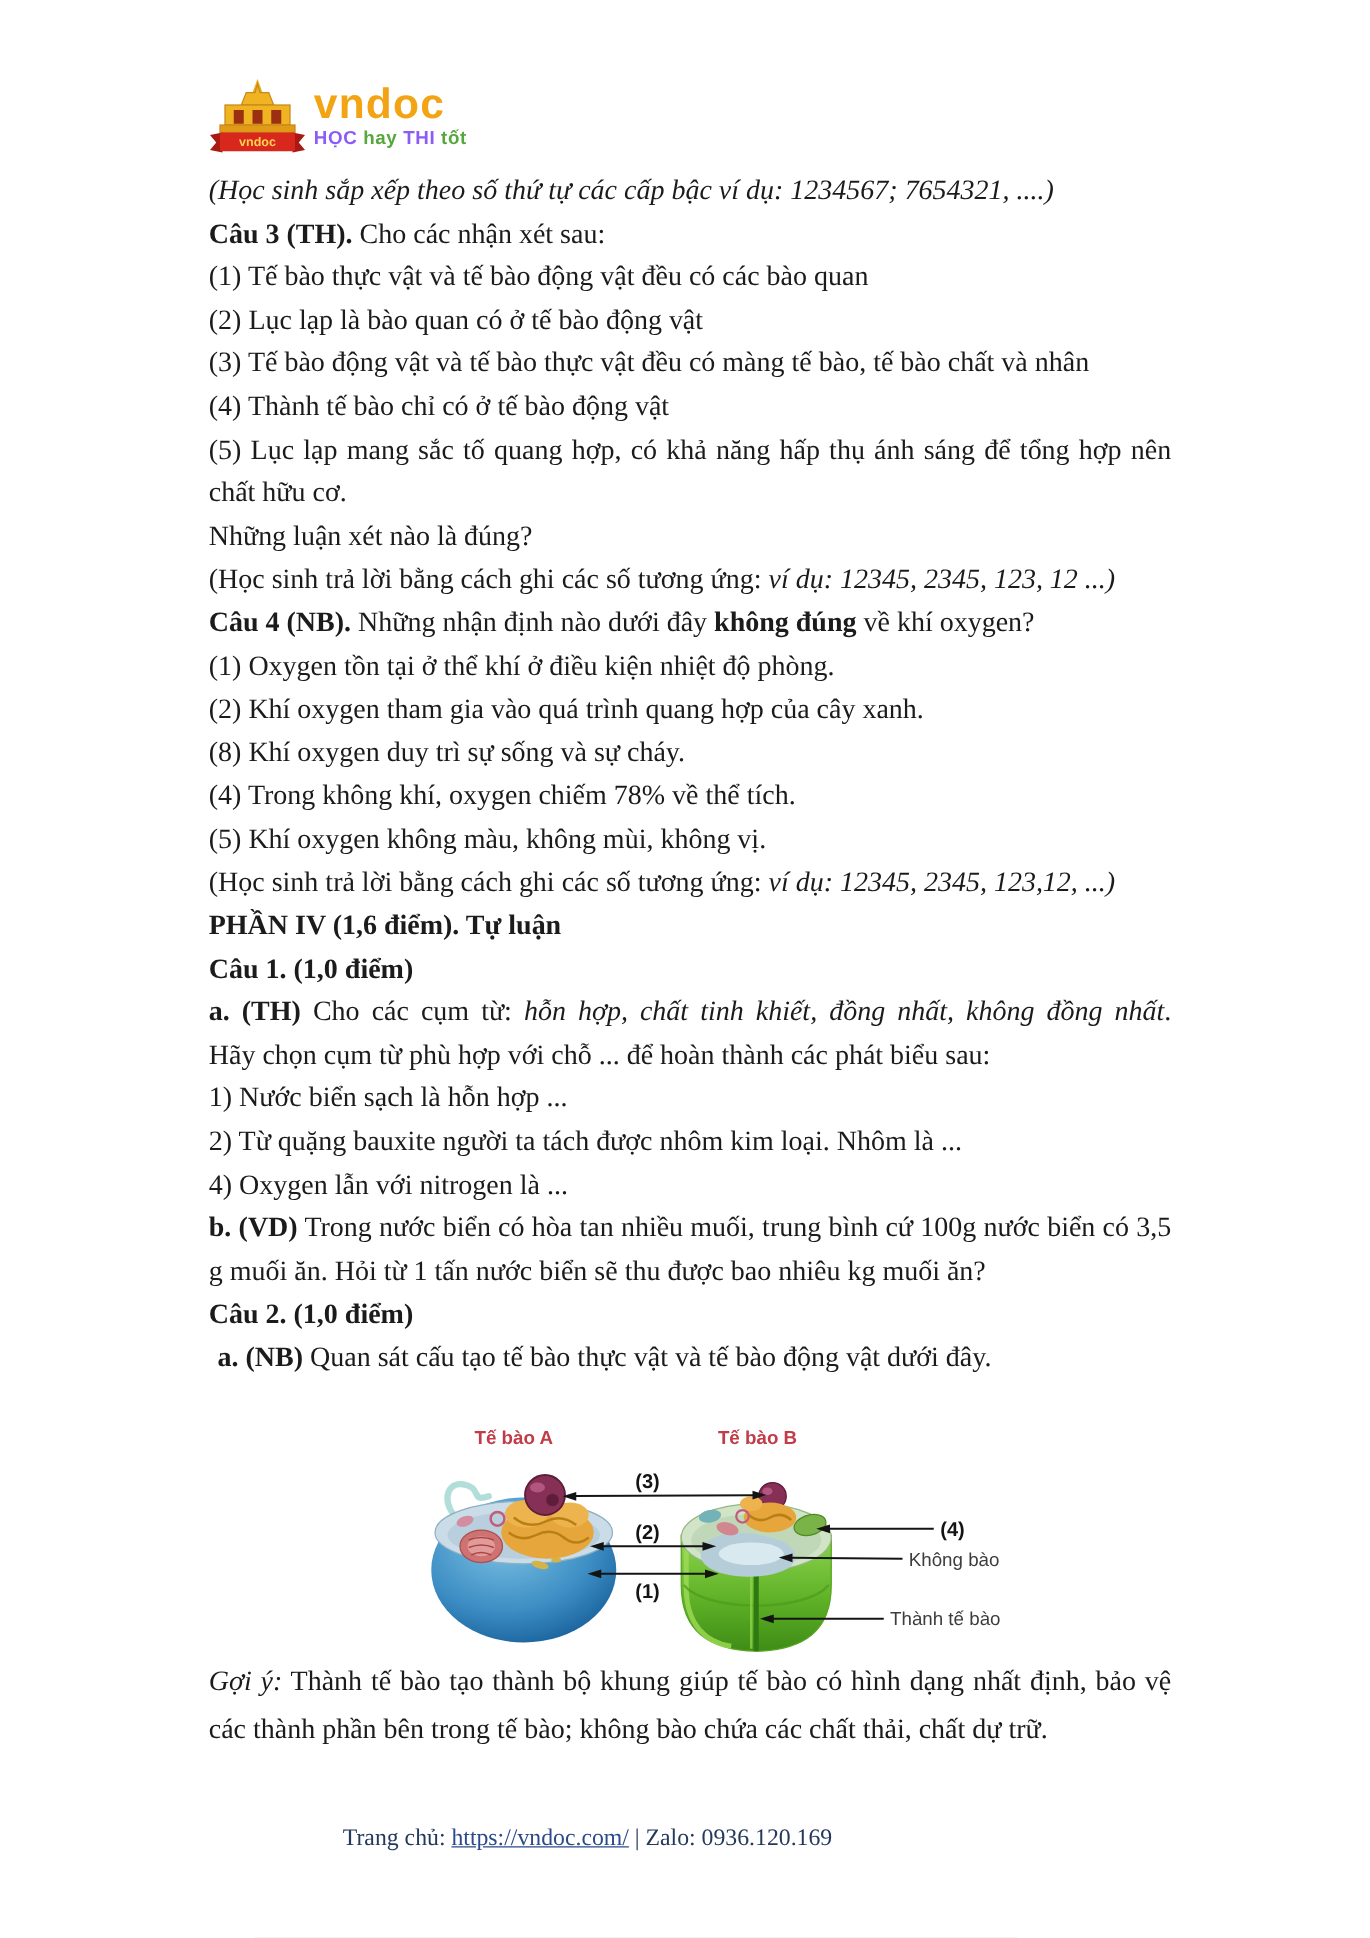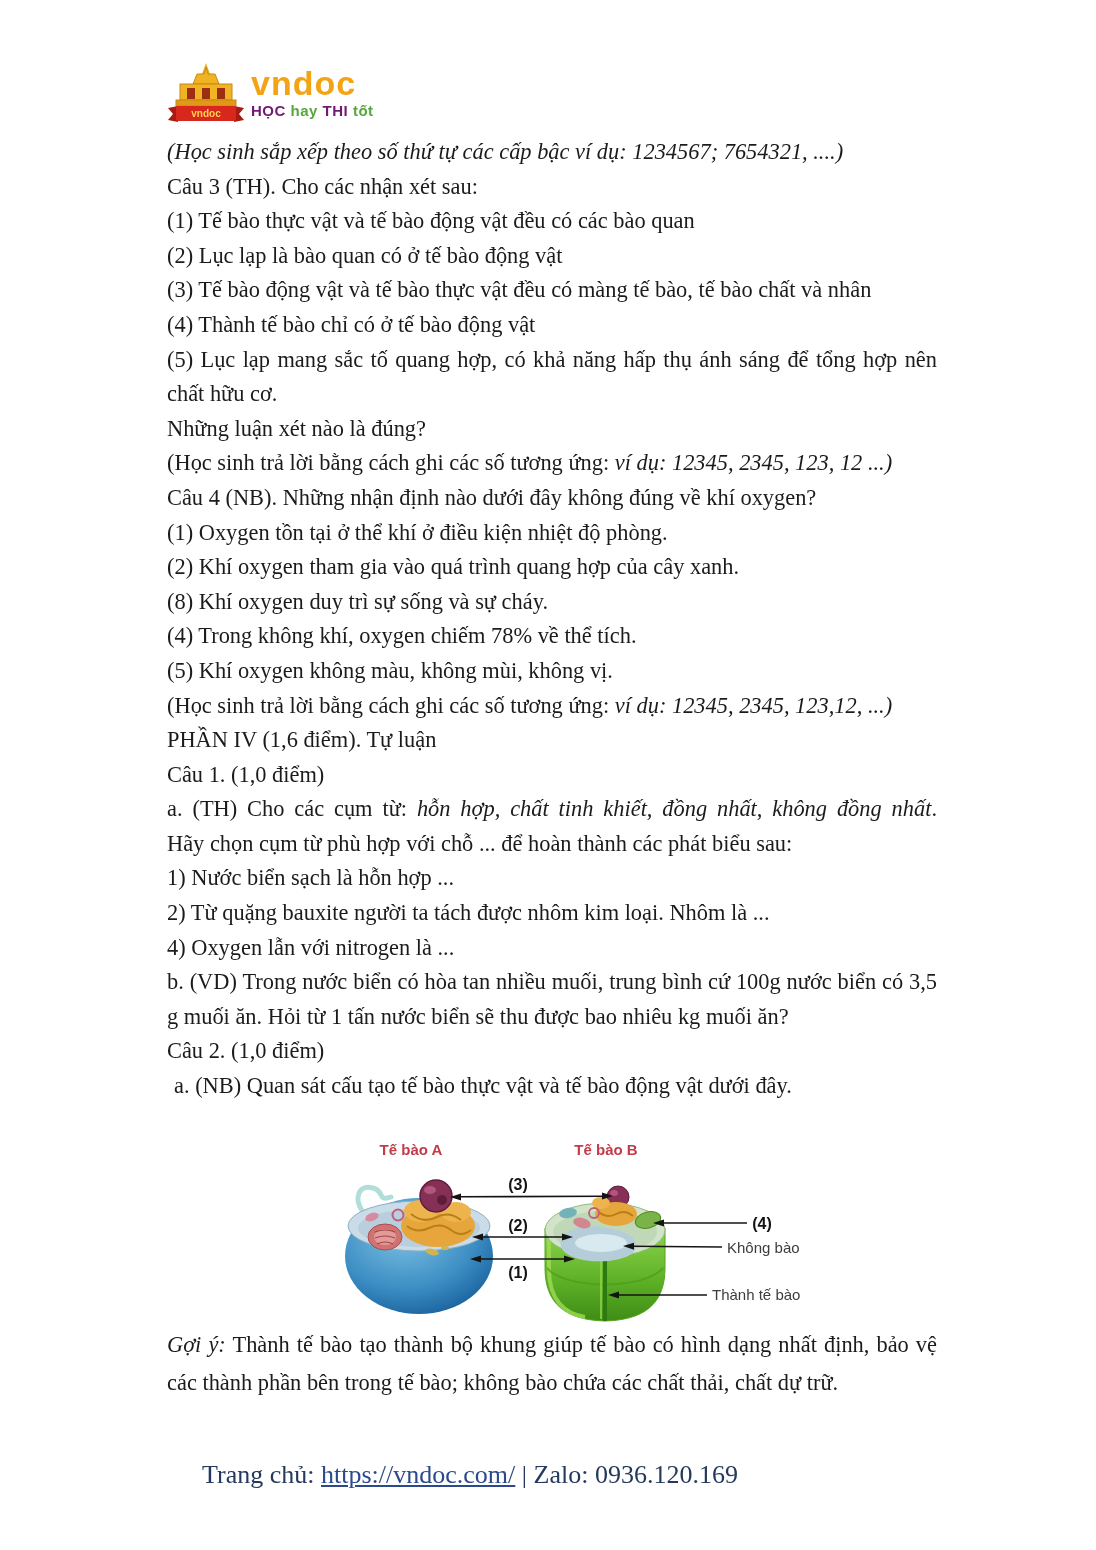--- a/index.html
+++ b/index.html
@@ -14,41 +14,41 @@
   .emblem { display:block; }
   .brand-col { margin-left:5px; padding-top:4px; }
   .wordmark {
     font-family:"Liberation Sans", sans-serif; font-weight:bold;
     font-size:34px; line-height:34px; color:#f2a414; letter-spacing:1px;
   }
   .tagline {
     font-family:"Liberation Sans", sans-serif; font-weight:bold;
     font-size:15px; line-height:18px; margin-top:2px; letter-spacing:0.5px;
   }
-  .tag-red   { color:#701a75; }
+  .tag-red   { color:#8b5cf6; }
   .tag-green { color:#56a73c; }
   
   .doc-main { position:absolute; left:167px; top:135px; width:770px; font-size:22.4px; }
   .doc-main p, .doc-hint p { margin:0; line-height:34.6px; }
   .doc-hint { position:absolute; left:167px; top:1326px; width:770px; font-size:22.4px; }
   .doc-hint p { line-height:38px; }
   .justify { text-align:justify; }
   .jlast   { text-align:justify; text-align-last:justify; }
   .indent  { padding-left:7px; }
-  .b { font-weight:normal; }
+  .b { font-weight:bold; }
   .i { font-style:italic;margin-top:36px; }
   
   .figure { position:absolute; left:335px; top:1140px; width:475px; height:195px; }
   .co-t { font-family:"Liberation Sans", sans-serif; font-size:15px; fill:#3d3d3d; }
   .co-b { font-family:"Liberation Sans", sans-serif; font-size:16px; font-weight:bold; fill:#141414; }
   .cell-lab { font-family:"Liberation Sans", sans-serif; font-size:15px; font-weight:bold; fill:#c13c48; }
   
   .footer {
     position:absolute; left:0; top:1460px; width:940px; text-align:center;
-    font-size:26px; color:#24395c;
+    font-size:19px; color:#24395c;
   }
   .footer a { color:#2b4a8b; text-decoration:underline; }
 </style>
 </head>
 <body>
 
 <div class="page">
 
   <div class="logo">
     <svg class="emblem" width="80" height="64" viewBox="0 0 80 64">

